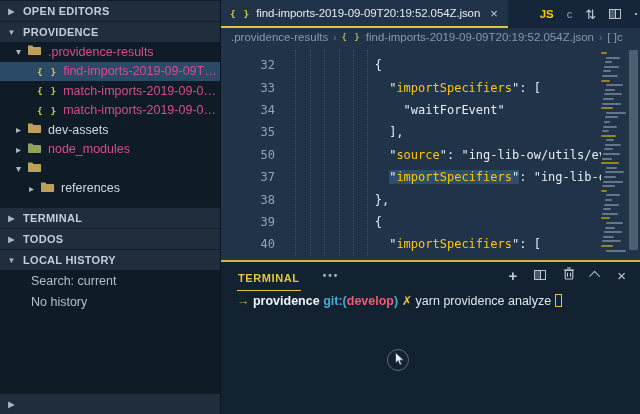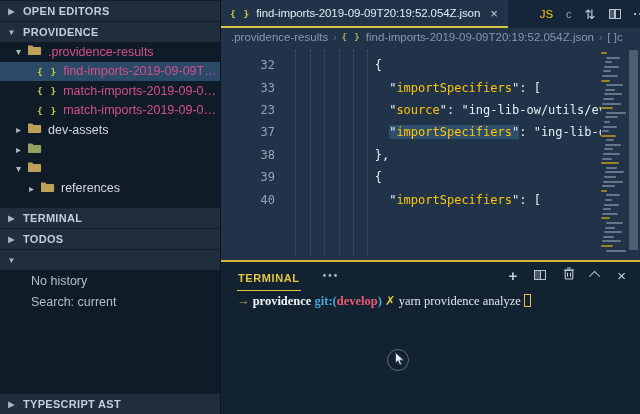--- a/index.html
+++ b/index.html
@@ -58,21 +58,21 @@
   .tab {
     display:flex; align-items:center; gap:6px; padding:0 10px 0 9px;
     background:#213349; border-bottom:2px solid #d6c742; color:#e3ecf3;
     font-size:11.5px; letter-spacing:-.1px; white-space:nowrap;
   }
   .tab-close { color:#c2cdd8; font-size:13px; margin-left:4px; cursor:pointer; }
   .tab-actions {
     margin-left:auto; display:flex; align-items:center; gap:13px;
     padding-right:13px; color:#b9c4cf;
   }
-  .js-badge { color:#ffc600; font-weight:normal; font-size:11.5px;margin-left:32px; }
+  .js-badge { color:#ffc600; font-weight:bold; font-size:11.5px;margin-left:32px; }
   .c-badge  { color:#9aa7b3; font-size:11px; }
   .cmp      { font-size:13px; color:#c2cdd8; }
   .split-box { width:12px; height:10px; border:1px solid #b9c4cf; position:relative; }
   .split-box::after { content:""; position:absolute; left:45%; top:0; bottom:0; width:1.5px; background:#b9c4cf; }
   .split-box::before { content:""; position:absolute; left:0; top:0; bottom:0; width:45%; background:#b9c4cf55; }
   .more-dots { font-weight:bold; font-size:12px; letter-spacing:1px; color:#c2cdd8; }
 
   .breadcrumbs {
     height:18px; background:#213349; display:flex; align-items:center;
     font-size:11.5px; color:#8599ab; padding-left:10px; gap:5px;
@@ -119,21 +119,21 @@
     margin-left:44px; width:132px; display:flex; align-items:center; justify-content:space-between;
     color:#dfe7ee; font-size:12px;
   }
   .sel-caret { display:flex; flex-direction:column; color:#c2cdd8; font-size:6px; line-height:5px; }
   .p-icons { margin-left:auto; display:flex; align-items:center; gap:17px; color:#c2cdd8; }
   .pi-plus { font-size:15px; font-weight:bold; line-height:1; }
   .trash-ic { display:inline-block; }
   .chev-up { width:8px; height:8px; border-left:1.6px solid #c2cdd8; border-top:1.6px solid #c2cdd8; transform:rotate(45deg) translateY(2px); }
   .pi-close { font-size:15px; line-height:1; }
 
-  .term-body { padding:5px 0 0 16px; font-family:Liberation Serif, serif; font-size:12.5px; white-space:pre; }
+  .term-body { padding:5px 0 0 16px; font-family:Liberation Sans, sans-serif; font-size:12.5px; white-space:pre; }
   .pa { color:#b8b14a; font-weight:bold; }
   .pb { color:#eef4f9; font-weight:bold; }
   .pc { color:#47a8d8; font-weight:bold; }
   .pr { color:#ee5b78; font-weight:bold; }
   .py { color:#e5c43f; }
   .pw { color:#dfe8f0; }
   .pcur { display:inline-block; width:7px; height:13px; border:1px solid #e5c43f; vertical-align:-2px; }
 
   .click-circle {
     position:absolute; left:387px; top:349px; width:22px; height:22px;
@@ -180,20 +180,21 @@
           <span class="folder-ic" style="margin-left: 4px;"><svg width="15" height="12" viewBox="0 0 15 12">
               <path d="M1 1.5 h4.2 l1.4 1.6 h6.6 a0.9 0.9 0 0 1 0.9 0.9 v6.1 a0.9 0.9 0 0 1 -0.9 0.9 H1.9 A0.9 0.9 0 0 1 1 10.1 Z" fill="#bfa05a"></path>
             </svg></span>
           <span class="lbl">dev-assets</span>
         </div>
         <div class="sb-row" style="padding-left: 14px;">
           <span class="twisty" style="font-size: 10px;">▸</span>
           <span class="folder-ic" style="margin-left: 4px;"><svg width="15" height="12" viewBox="0 0 15 12">
               <path d="M1 1.5 h4.2 l1.4 1.6 h6.6 a0.9 0.9 0 0 1 0.9 0.9 v6.1 a0.9 0.9 0 0 1 -0.9 0.9 H1.9 A0.9 0.9 0 0 1 1 10.1 Z" fill="#93a161"></path>
             </svg></span>
+          <span class="lbl pink">node_modules</span>
         </div>
         <div class="sb-row" style="padding-left: 14px;">
           <span class="twisty" style="font-size: 10px;">▾</span>
           <span class="folder-ic" style="margin-left: 4px;"><svg width="15" height="12" viewBox="0 0 15 12">
               <path d="M1 1.5 h4.2 l1.4 1.6 h6.6 a0.9 0.9 0 0 1 0.9 0.9 v6.1 a0.9 0.9 0 0 1 -0.9 0.9 H1.9 A0.9 0.9 0 0 1 1 10.1 Z" fill="#bfa05a"></path>
             </svg></span>
         </div>
         <div class="sb-row" style="padding-left: 27px;">
           <span class="twisty" style="font-size: 10px;">▸</span>
           <span class="folder-ic" style="margin-left: 4px;"><svg width="15" height="12" viewBox="0 0 15 12">
@@ -205,27 +206,27 @@
         <div class="sb-header">
           <span class="twisty">▶</span>
           <span>TERMINAL</span>
         </div>
         <div class="sb-header">
           <span class="twisty">▶</span>
           <span>TODOS</span>
         </div>
         <div class="sb-header">
           <span class="twisty">▼</span>
-        </div>
+          <span>LOCAL HISTORY</span>
+        </div>
+        <div class="sb-text">Search: current</div>
         <div class="sb-text">No history</div>
-        <div class="sb-text">Search: current</div>
         <div class="sb-filler"></div>
         <div class="sb-header">
           <span class="twisty">▶</span>
-          <span>TYPESCRIPT AST</span>
         </div>
       </div>
   </div>
 
   <div class="main">
 
     <div class="tabbar">
       <div class="tab">
         <span class="json-ic">{ }</span>
         <span>find-imports-2019-09-09T20:19:52.054Z.json</span>
@@ -261,21 +262,29 @@
       <div class="code-wrap" id="code-wrap">
           <div class="code-line">
             <span class="ln">32</span>
             <pre class="lc"><span class="tp">            {</span></pre>
           </div>
           <div class="code-line">
             <span class="ln">33</span>
             <pre class="lc"><span class="tp">              "</span><span class="tk">importSpecifiers</span><span class="tp">": [</span></pre>
           </div>
           <div class="code-line">
-            <span class="ln">23</span>
+            <span class="ln">34</span>
+            <pre class="lc"><span class="tp">                </span><span class="ts">"waitForEvent"</span></pre>
+          </div>
+          <div class="code-line">
+            <span class="ln">35</span>
+            <pre class="lc"><span class="tp">              ],</span></pre>
+          </div>
+          <div class="code-line">
+            <span class="ln">50</span>
             <pre class="lc"><span class="tp">              "</span><span class="tk">source</span><span class="tp">": </span><span class="ts">"ing-lib-ow/utils/eve</span></pre>
           </div>
           <div class="code-line">
             <span class="ln">37</span>
             <pre class="lc"><span class="tp">              </span><span class="thp">"</span><span class="thk">importSpecifiers</span><span class="thp">"</span><span class="tp">: </span><span class="ts">"ing-lib-ow</span></pre>
           </div>
           <div class="code-line">
             <span class="ln">38</span>
             <pre class="lc"><span class="tp">            },</span></pre>
           </div>

